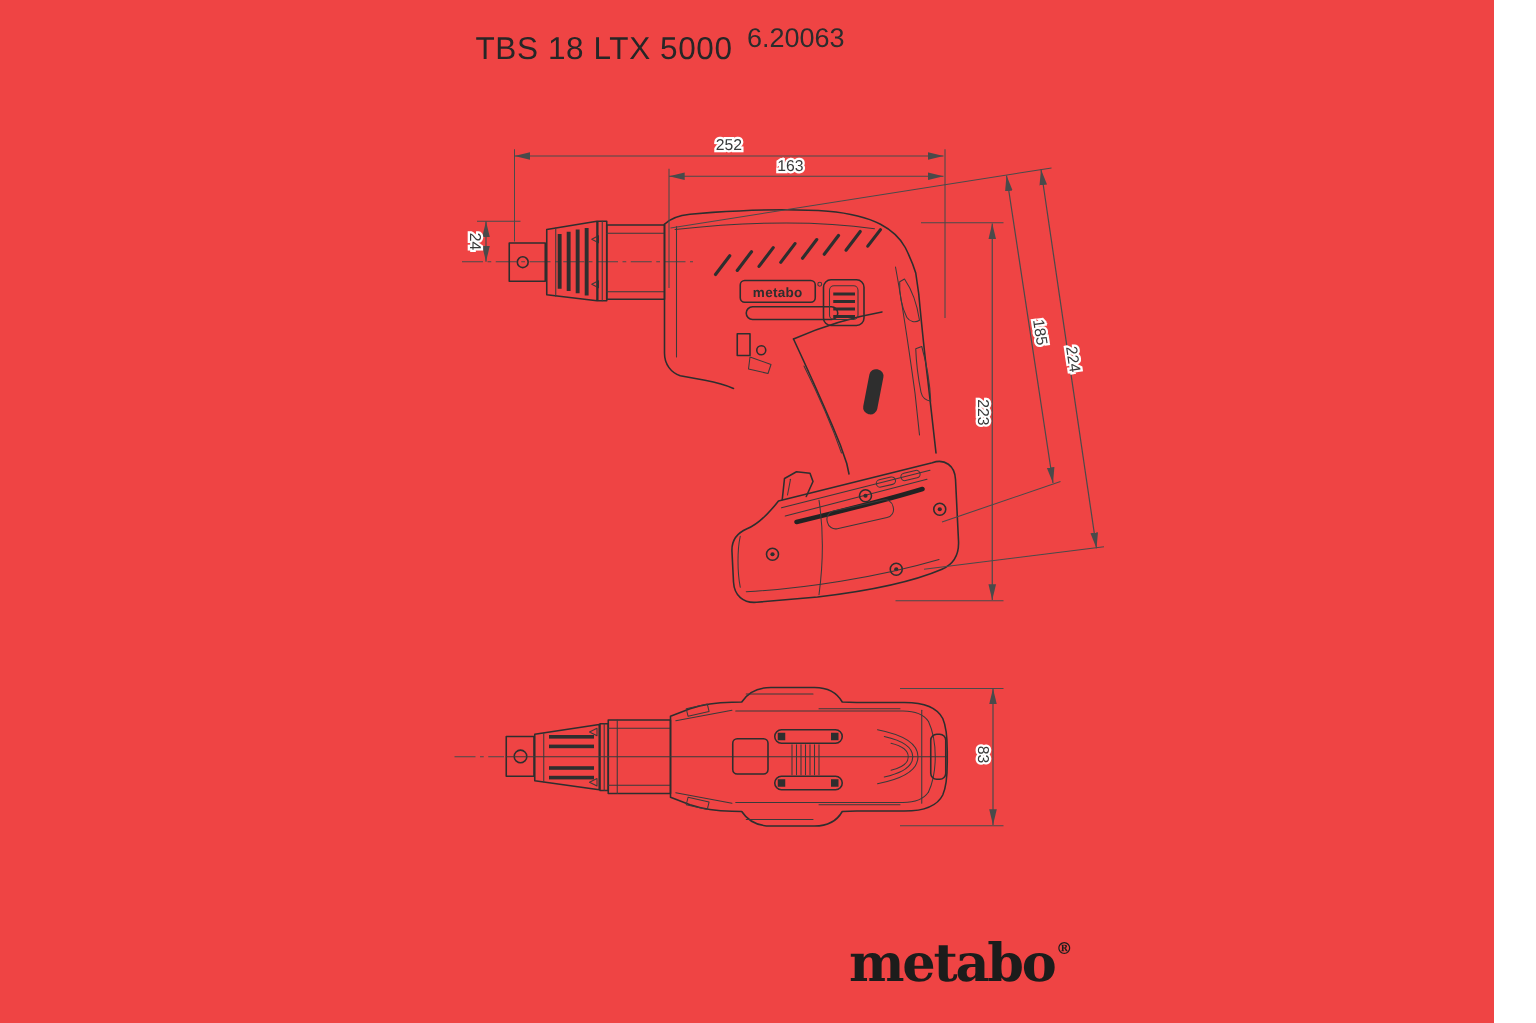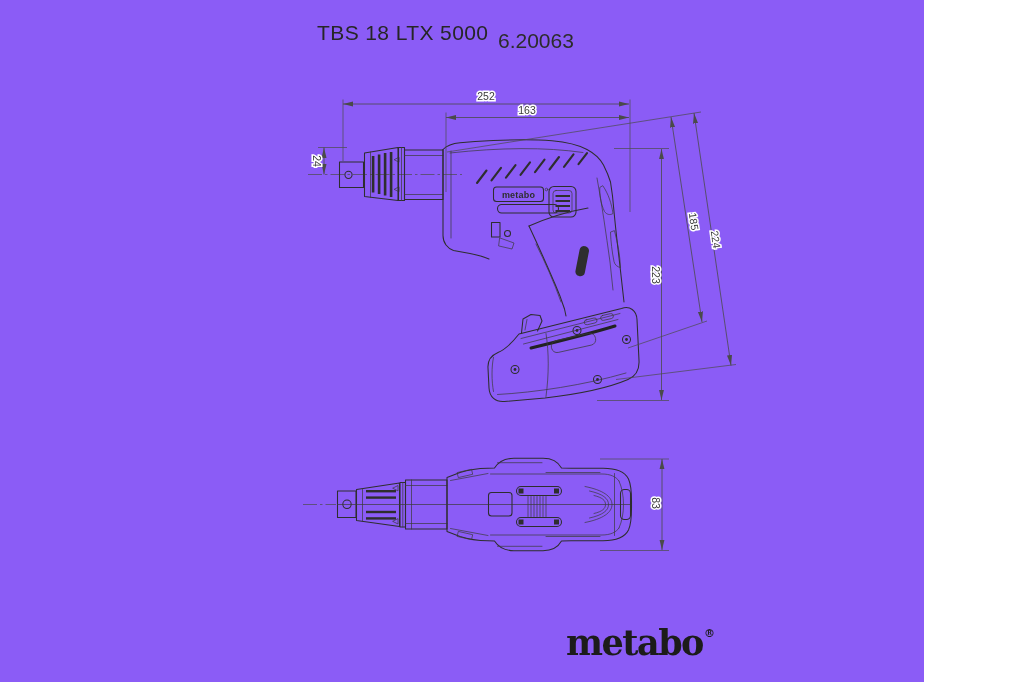--- a/index.html
+++ b/index.html
@@ -1,19 +1,19 @@
 <!DOCTYPE html>
 <html><head>
 <meta charset="utf-8">
 <style>
   html,body{margin:0;padding:0;background:#fff;}
-  .page{position:relative;width:924px;height:682px;background:#8b5cf6;overflow:hidden;
+  .page{position:relative;width:996px;height:682px;background:#ef4444;overflow:hidden;
         font-family:"Liberation Sans",sans-serif;}
   .title{position:absolute;left:317px;top:21px;font-size:21px;letter-spacing:.4px;color:#262626;}
-  .orderno{position:absolute;left:498px;top:29px;font-size:21px;color:#2c2c2c;}
+  .orderno{position:absolute;left:498px;top:15px;font-size:18px;color:#2c2c2c;}
   .brand-logo{position:absolute;left:566px;top:622px;font-family:"DejaVu Serif",serif;
         font-weight:bold;font-size:35px;letter-spacing:-1.5px;color:#1c1c1b;}
   .brand-logo .reg{font-size:11px;font-weight:bold;vertical-align:18px;letter-spacing:0;margin-left:1px;}
   svg{position:absolute;left:0;top:0;}
   
   .dw{fill:none;stroke:#2e2e2e;stroke-width:1.05;stroke-linejoin:round;stroke-linecap:round;}
   .dw2{fill:none;stroke:#3a3a3a;stroke-width:.7;stroke-linejoin:round;stroke-linecap:round;}
   .fl{fill:#2e2e2e;stroke:none;}
   .thick{fill:none;stroke:#222;stroke-width:3;stroke-linecap:round;}
   .vent{fill:none;stroke:#2e2e2e;stroke-width:2.1;stroke-linecap:round;}

